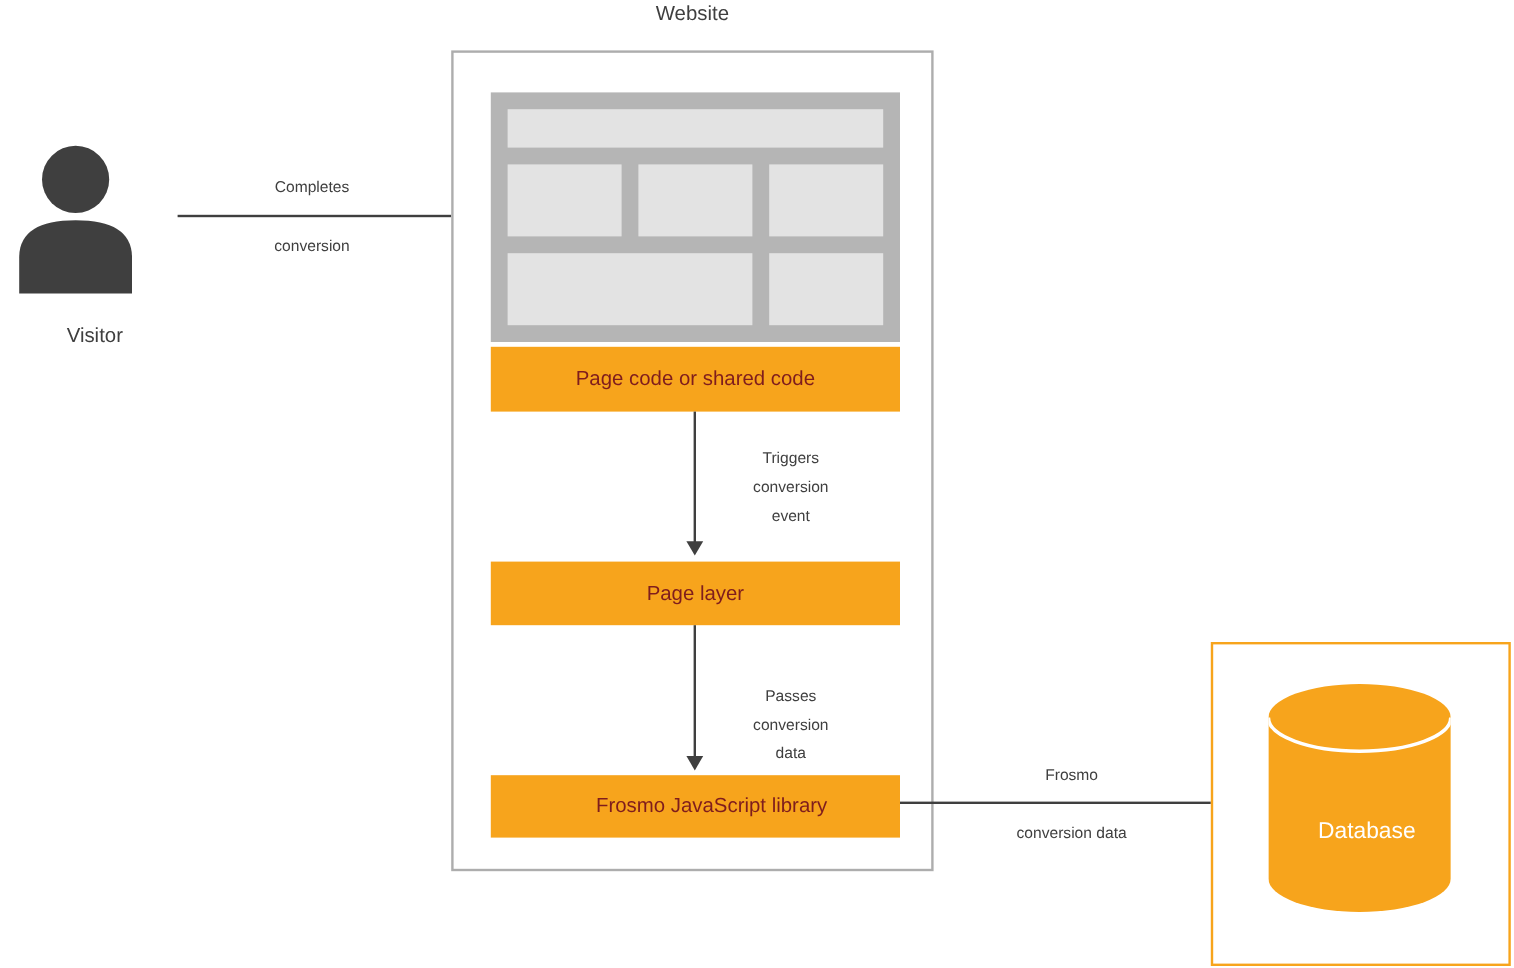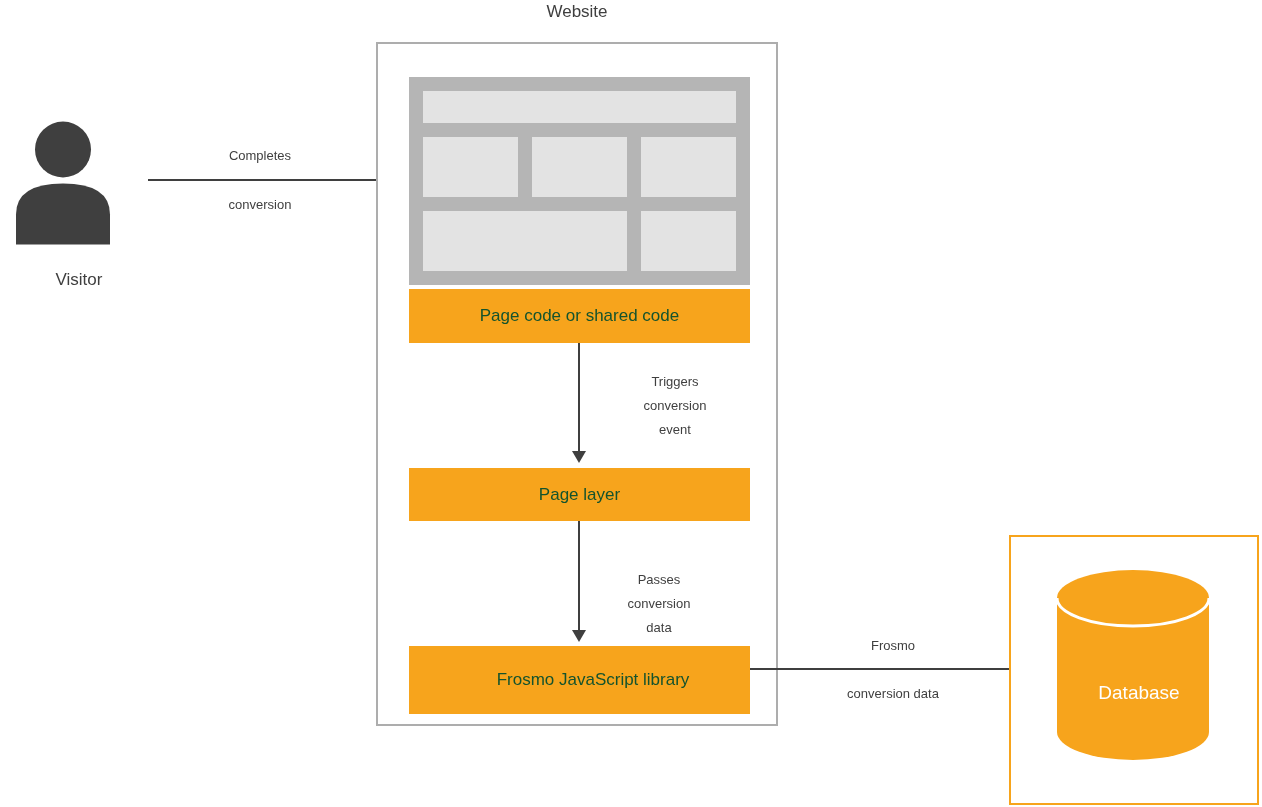--- a/index.html
+++ b/index.html
@@ -47,21 +47,21 @@
   }
   .wf-block { background: var(--block); }
   .wf-header { grid-column: 1 / 4; }
   .wf-wide { grid-column: 1 / 3; }
 
   
   .orange-box {
     left: 31px; width: 341px; height: 54px;
     background: var(--orange);
     display: flex; align-items: center; justify-content: center;
-    font-size: 17px; color: #14532d;
+    font-size: 17px; color: #7f1d1d;
   }
 
   
   .arrow-h { position: absolute; height: 2px; background: var(--dark); }
   .arrow-h::after {
     content: ""; position: absolute; right: -11px; top: -6px;
     width: 0; height: 0;
     border-left: 12px solid var(--dark);
     border-top: 7px solid transparent;
     border-bottom: 7px solid transparent;
@@ -123,38 +123,38 @@
       <div class="wf-block"></div>
       <div class="wf-block wf-wide"></div>
       <div class="wf-block"></div>
     </div>
 
     <div class="abs orange-box" style="top:245px;">
       <span>Page code or shared code</span>
     </div>
 
     <div class="arrow-v" style="left:200px; top:299px; height:109px;"></div>
-    <div class="abs small-label" style="left:247px; top:326px; width:100px;">
+    <div class="abs small-label" style="left:231px; top:326px; width:100px;">
       <div>Triggers</div>
       <div>conversion</div>
       <div>event</div>
     </div>
 
     <div class="abs orange-box" style="top:424px; height:53px;">
       <span>Page layer</span>
     </div>
 
     <div class="arrow-v" style="left:200px; top:477px; height:110px;"></div>
     <div class="abs small-label" style="left:231px; top:504px; width:100px;margin-top:20px;">
       <div>Passes</div>
       <div>conversion</div>
       <div>data</div>
     </div>
 
-    <div class="abs orange-box" style="top:602px; height:68px;padding-left:27px;">
+    <div class="abs orange-box" style="top:602px; height:52px;padding-left:27px;">
       <span>Frosmo JavaScript library</span>
     </div>
 
   </div>
 
   <div class="arrow-h" style="left:750px; top:668px; width:293px;"></div>
   <div class="abs small-label" style="left:813px; top:634px; width:160px;">Frosmo</div>
   <div class="abs small-label" style="left:813px; top:682px; width:160px;">conversion data</div>
 
 

